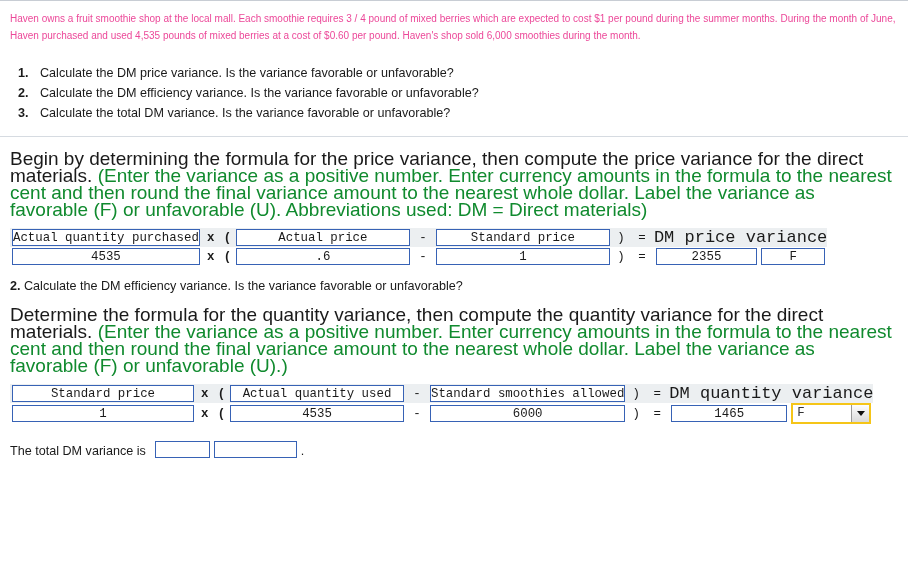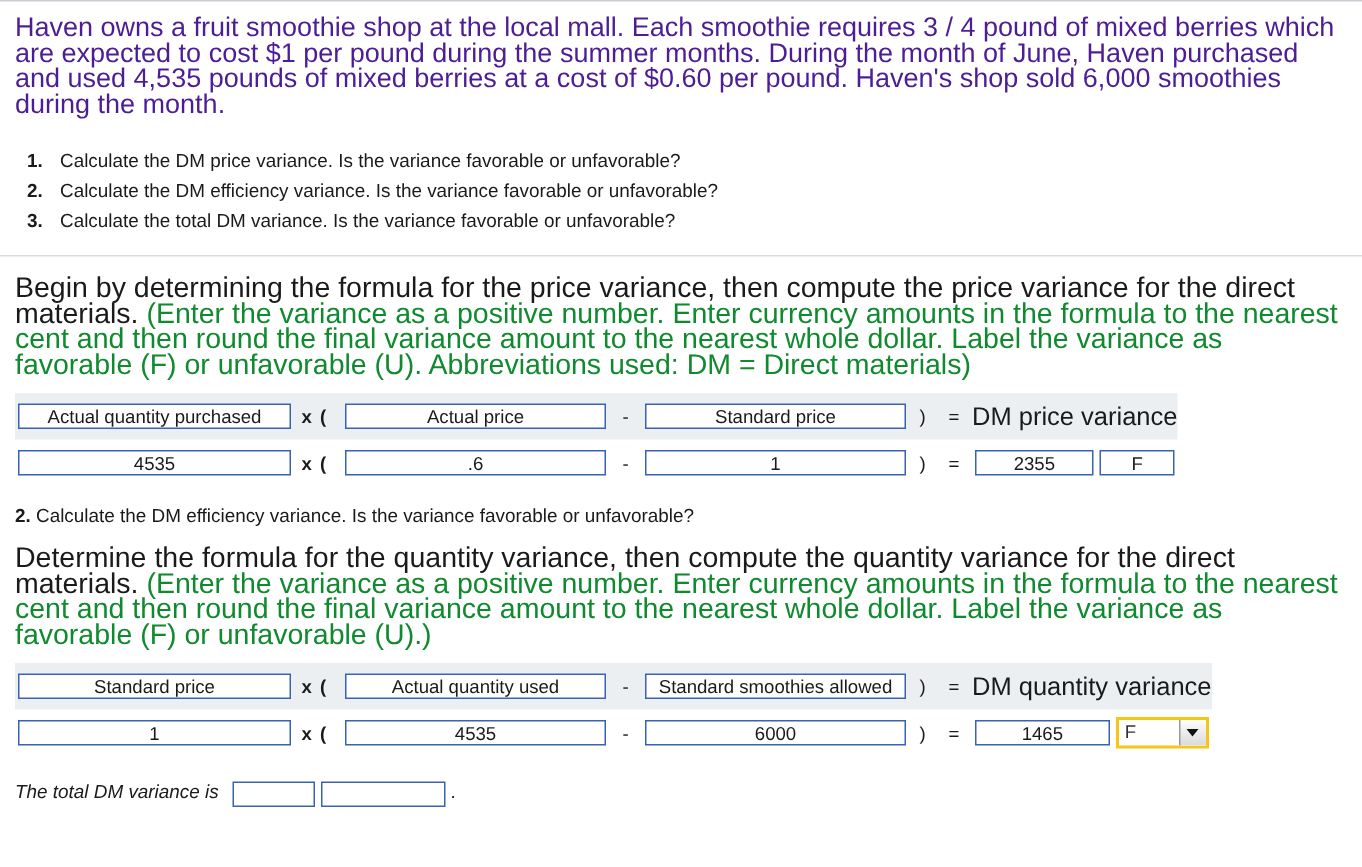--- a/index.html
+++ b/index.html
@@ -20,22 +20,22 @@
     height: 1px;
     background: #c8cdd4;
     width: 100%;
   }
   .page {
     padding: 0 10px;
   }
   .intro {
     margin-top: 9px;
     line-height: 17px;
-    font-size: 18px;
-    color: #4c1d95;
+    font-size: 10px;
+    color: #ec4899;
   }
   .qlist {
     margin-top: 19px;
     margin-bottom: 0;
   }
   .qrow {
     display: flex;
     line-height: 20px;
     font-size: 12.6px;
   }
@@ -70,21 +70,22 @@
     border-collapse: collapse;
     margin-top: 10px;
     table-layout: fixed;
   }
   table.formula tr.hdr td {
     background: #eceff1;
   }
   table.formula td {
     padding: 0;
     vertical-align: middle;
-    height: 31px;
+    height: 19px;
+    font-family: Liberation Mono, monospace;
   }
   .cell {
     border: 1px solid #3762b5;
     background: #ffffff;
     height: 17px;
     line-height: 17px;
     text-align: center;
     font-size: 12.4px;
     box-sizing: border-box;
     margin: 1px 2px;
@@ -139,23 +140,22 @@
   .caret {
     width: 0; height: 0;
     border-left: 4px solid transparent;
     border-right: 4px solid transparent;
     border-top: 5px solid #111;
   }
 
   .answerline {
     margin-top: 17px;
     display: flex;
-    align-items: flex-start;
+    align-items: flex-end;
     font-size: 12.6px;
-    font-style: italic;
   }
   .answerline .lbl { margin-right: 9px; }
   .blank {
     border: 1px solid #3762b5;
     background: #fff;
     height: 17px;
     box-sizing: border-box;
   }
   .blank.small { width: 55px; }
   .blank.big { width: 83px; margin-left: 4px; }

